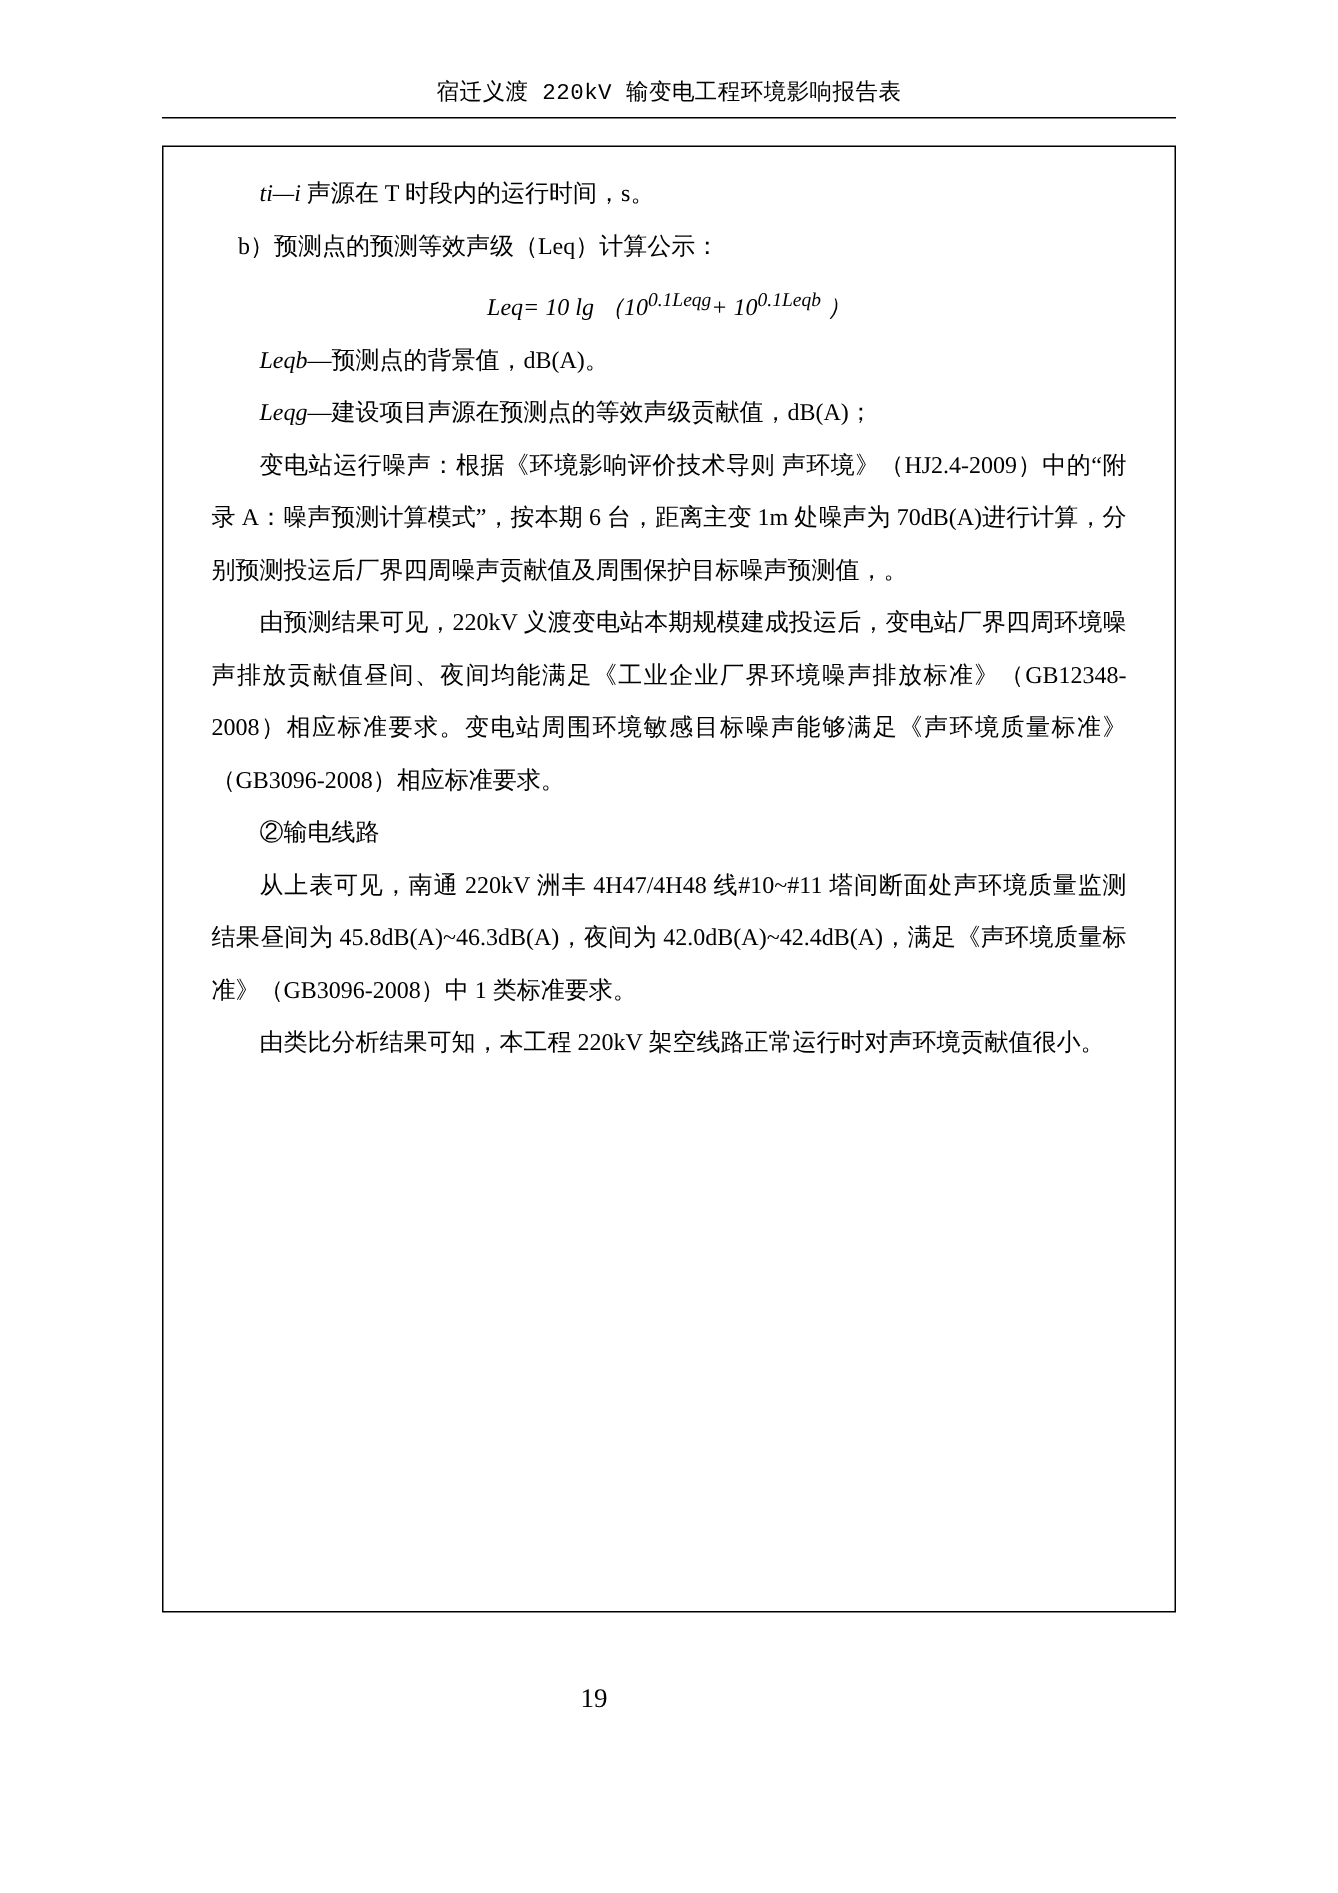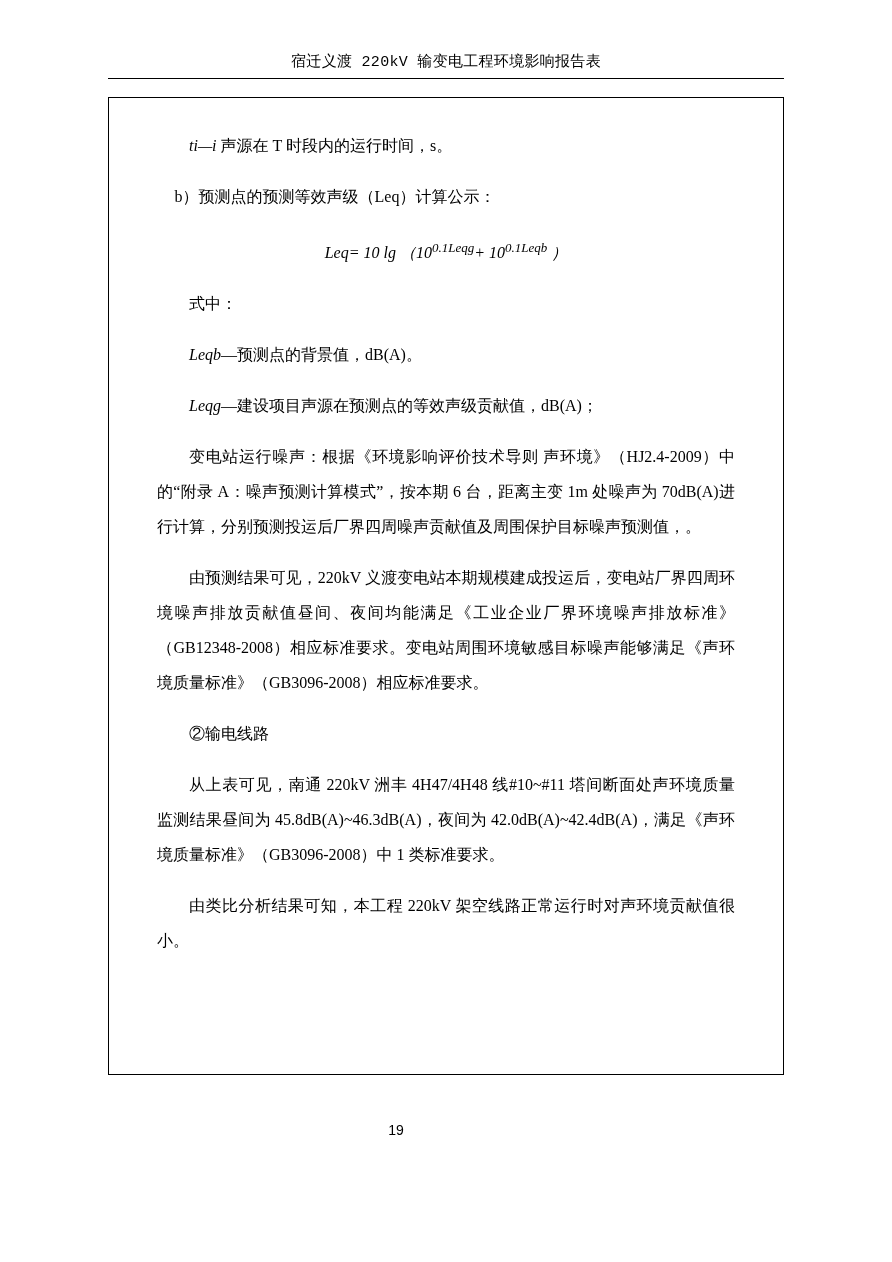--- a/index.html
+++ b/index.html
@@ -52,21 +52,21 @@
     top: 100px;
     left: 113px;
     width: 666px;
     height: 972px;
     box-sizing: border-box;
     padding: 12px 28px 10px 28px;
     font-size: 16px;
     line-height: 35px;
   }
   p {
-    margin: 16px;
+    margin: 0;
     text-align: justify;
     text-justify: inter-ideograph;
   }
   .indent2 {
     text-indent: 2em;
   }
   .indent1 {
     text-indent: 1.1em;
   }
   .center {
@@ -84,22 +84,22 @@
     font-size: 13px;
     font-style: italic;
     vertical-align: super;
   }
   .pagenum {
     position: absolute;
     top: 1122px;
     left: 0;
     width: 792px;
     text-align: center;
-    font-size: 14px;
-    font-family: Liberation Sans, sans-serif;
+    font-size: 18px;
+    font-family: Liberation Serif, serif;
   }
 </style>
 </head>
 <body>
 
 <div class="page">
 
   <div class="header">宿迁义渡 220kV 输变电工程环境影响报告表</div>
   <div class="header-rule"></div>
 
@@ -110,21 +110,20 @@
     <p class="indent2">
       <span class="ital">ti—i</span><span> 声源在 T 时段内的运行时间，s。</span>
     </p>
 
     <p class="indent1">b）预测点的预测等效声级（Leq）计算公示：</p>
 
     <p class="center">
       <span class="formula"><span>Leq= 10 lg （10</span><sup>0.1Leqg</sup><span>+ 10</span><sup>0.1Leqb</sup><span> ）</span></span>
     </p>
 
-    <p class="indent2">式中：</p>
 
     <p class="indent2">
       <span class="ital">Leqb</span><span>—预测点的背景值，dB(A)。</span>
     </p>
 
     <p class="indent2">
       <span class="ital">Leqg</span><span>—建设项目声源在预测点的等效声级贡献值，dB(A)；</span>
     </p>
 
     <p class="indent2">变电站运行噪声：根据《环境影响评价技术导则 声环境》（HJ2.4-2009）中的“附录 A：噪声预测计算模式”，按本期 6 台，距离主变 1m 处噪声为 70dB(A)进行计算，分别预测投运后厂界四周噪声贡献值及周围保护目标噪声预测值，。</p>

